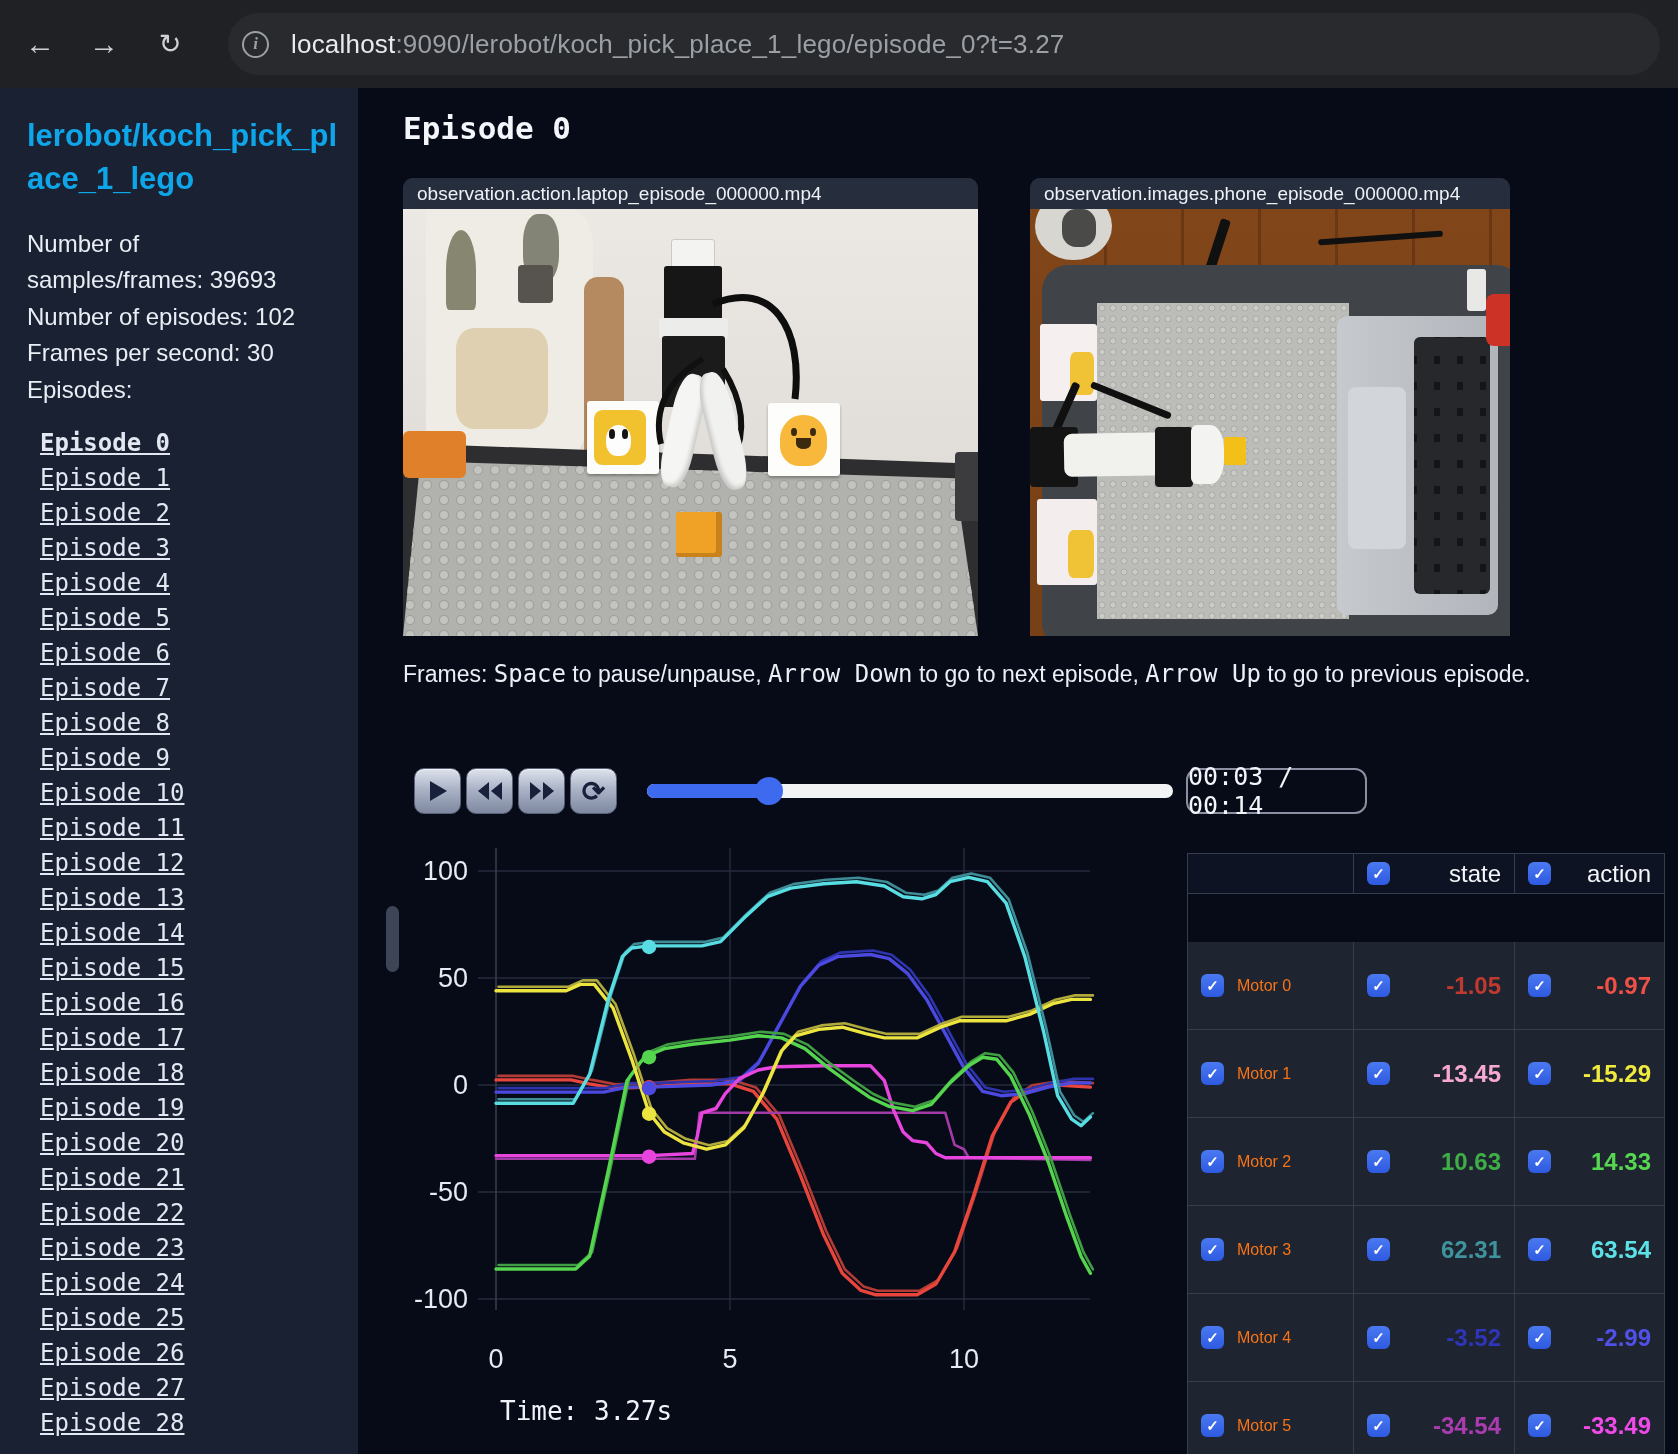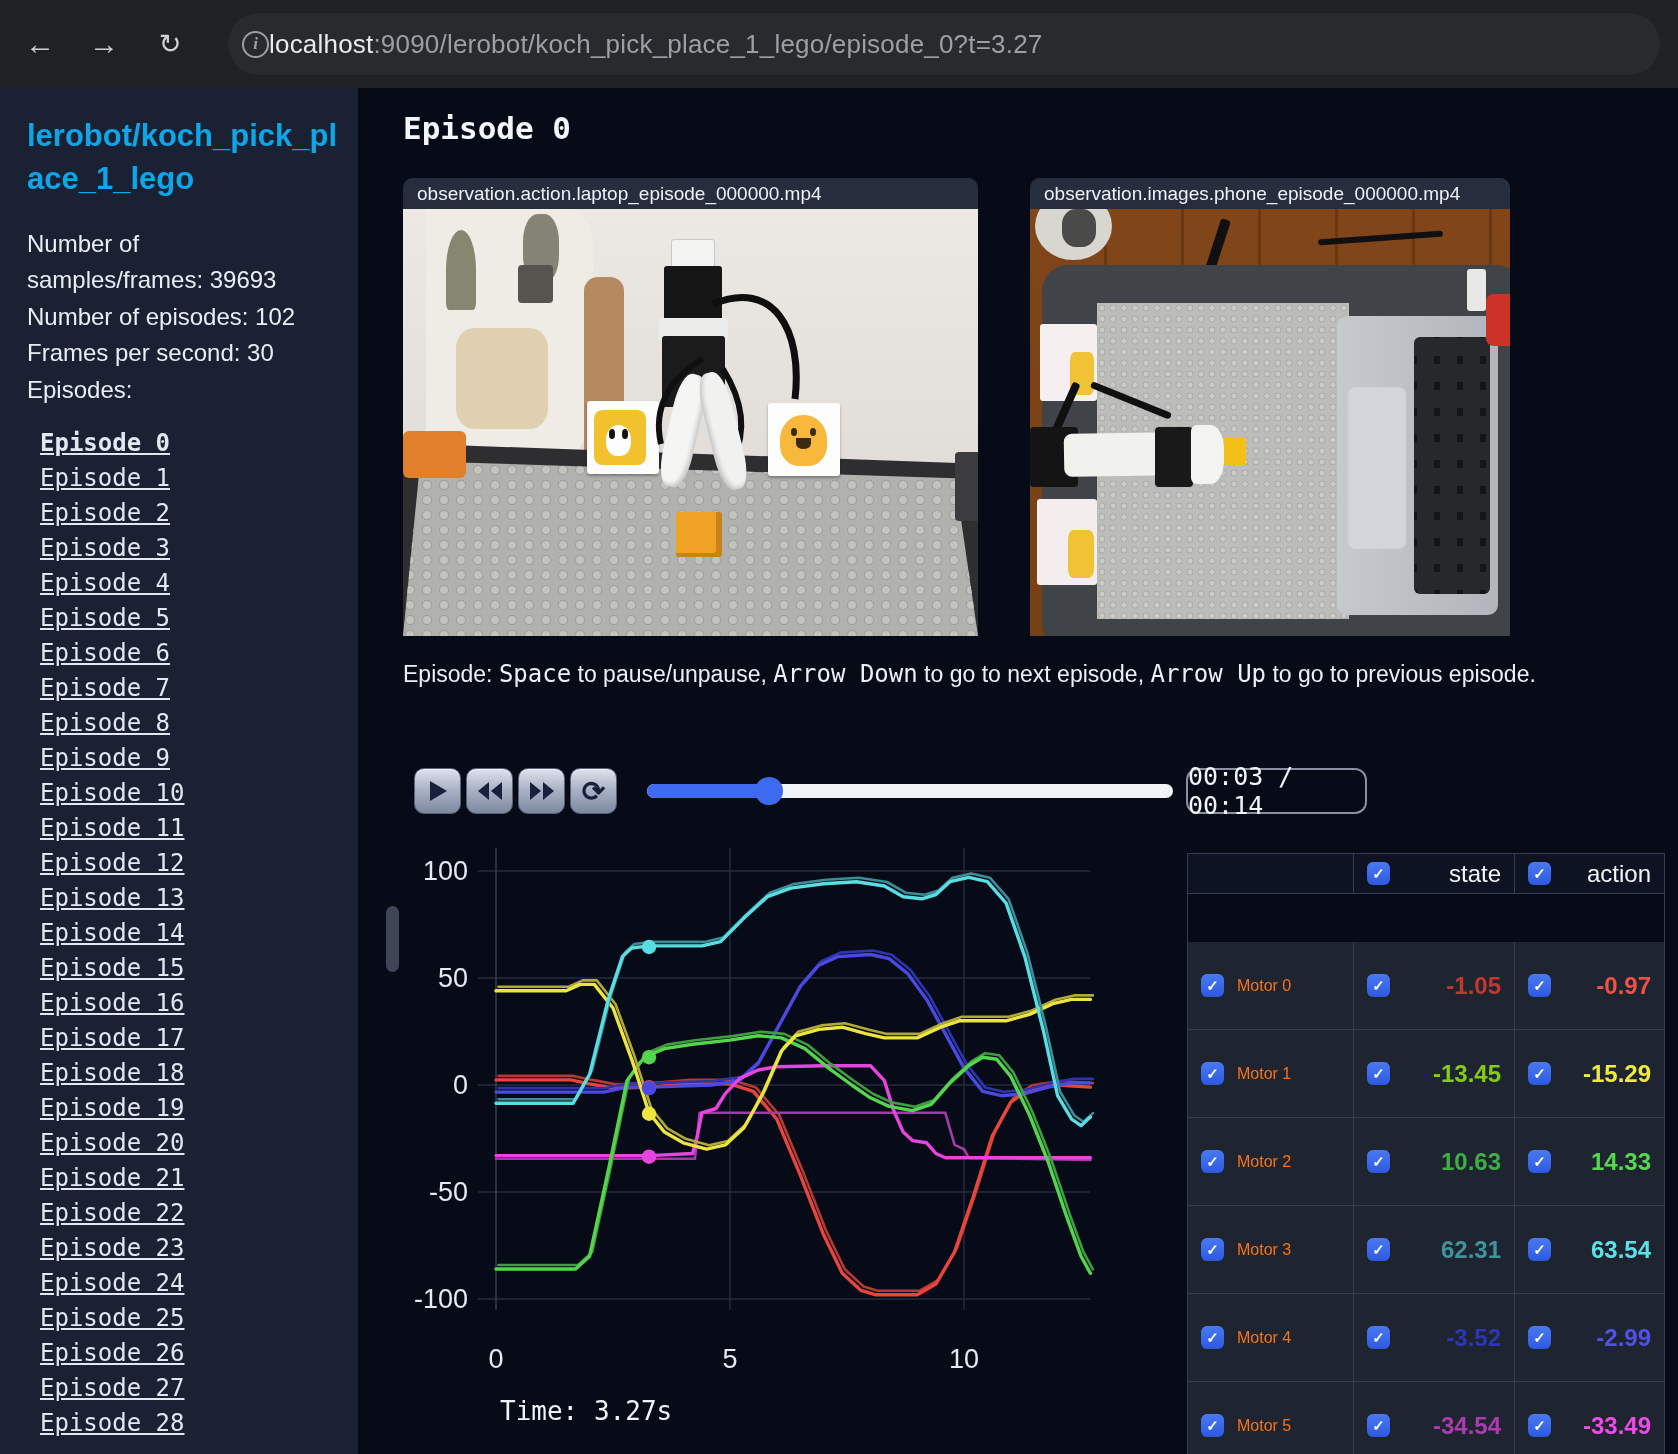--- a/index.html
+++ b/index.html
@@ -10,21 +10,21 @@
 
   
   .browser-bar{position:absolute;left:0;top:0;width:1678px;height:88px;background:#202124;}
   .nav-ico{position:absolute;top:24px;width:40px;height:40px;color:#cdd0d5;font-size:30px;
            display:flex;align-items:center;justify-content:center;cursor:pointer;}
   .url-pill{position:absolute;left:228px;top:13px;width:1432px;height:62px;border-radius:31px;
             background:#292a2d;display:flex;align-items:center;}
   .info-ico{width:27px;height:27px;border:2.5px solid #9aa0a6;border-radius:50%;margin-left:14px;
             color:#9aa0a6;font-size:17px;display:flex;align-items:center;justify-content:center;
             font-family:"Liberation Serif",serif;font-style:italic;font-weight:bold;}
-  .url-text{font-size:26px;color:#9aa0a6;white-space:nowrap;letter-spacing:.2px;}
+  .url-text{margin-left:22px;font-size:26px;color:#9aa0a6;white-space:nowrap;letter-spacing:.2px;}
   .url-text b{color:#e8eaed;font-weight:500;}
 
   
   .sidebar{position:absolute;left:0;top:88px;width:358px;height:1366px;background:#1a2133;color:#eef1f8;}
   .ds-title{position:absolute;left:27px;top:26px;width:306px;font-size:31px;font-weight:bold;
             line-height:43px;color:#0ea5e9;}
   .ds-info{position:absolute;left:27px;top:138px;width:310px;font-size:24px;line-height:36.4px;color:#e9edf4;}
   .ep-list{position:absolute;left:40px;top:338px;width:300px;font-size:24px;line-height:35px;}
   .ep-link{display:block;color:#e2e7f1;text-decoration:underline;cursor:pointer;white-space:nowrap;}
   .ep-link.active{font-weight:bold;}
@@ -277,21 +277,21 @@
       <div class="cable" style="left:12%;top:44%;width:18%;height:1.6%;transform:rotate(22deg);border-radius:8px;"></div>
       <div class="cable" style="left:20%;top:58%;width:16%;height:1.8%;transform:rotate(-14deg);border-radius:8px;"></div>
       <div class="arm-motor1"></div>
       <div class="arm-beam"></div>
       <div class="arm-motor2"></div>
       <div class="arm-grip"></div>
       <div class="brick-y"></div>
     </div>
   </div>
 
-  <div class="hotkeys" id="hotkeys"><span>Episode: </span><span class="mono">Space</span><span> to pause/unpause, </span><span class="mono">Arrow Down</span><span> to go to next episode, </span><span class="mono">Arrow Up</span><span> to go to previous episode.</span></div>
+  <div class="hotkeys" id="hotkeys"><span>Frames: </span><span class="mono">Space</span><span> to pause/unpause, </span><span class="mono">Arrow Down</span><span> to go to next episode, </span><span class="mono">Arrow Up</span><span> to go to previous episode.</span></div>
 
   <div class="pbtn" style="left:414px;">
     <svg width="20" height="22" viewBox="0 0 20 22">
         <polygon points="2,1 19,11 2,21" fill="#18213b"></polygon>
       </svg>
   </div>
   <div class="pbtn" style="left:466px;">
     <svg width="26" height="20" viewBox="0 0 26 20">
         <polygon points="12,1 12,19 1,10" fill="#18213b"></polygon>
         <polygon points="25,1 25,19 14,10" fill="#18213b"></polygon>
@@ -372,21 +372,21 @@
       <div class="cell val last">
         <span class="cb">✓</span>
         <span class="vnum" style="color: rgb(240, 80, 69);">-0.97</span>
       </div>
       <div class="cell name">
         <span class="cb">✓</span>
         <span class="mlabel">Motor 1</span>
       </div>
       <div class="cell val">
         <span class="cb">✓</span>
-        <span class="vnum" style="color: #84cc16;">-13.45</span>
+        <span class="vnum" style="color: #f9a8d4;">-13.45</span>
       </div>
       <div class="cell val last">
         <span class="cb">✓</span>
         <span class="vnum" style="color: rgb(240, 233, 62);">-15.29</span>
       </div>
       <div class="cell name">
         <span class="cb">✓</span>
         <span class="mlabel">Motor 2</span>
       </div>
       <div class="cell val">

